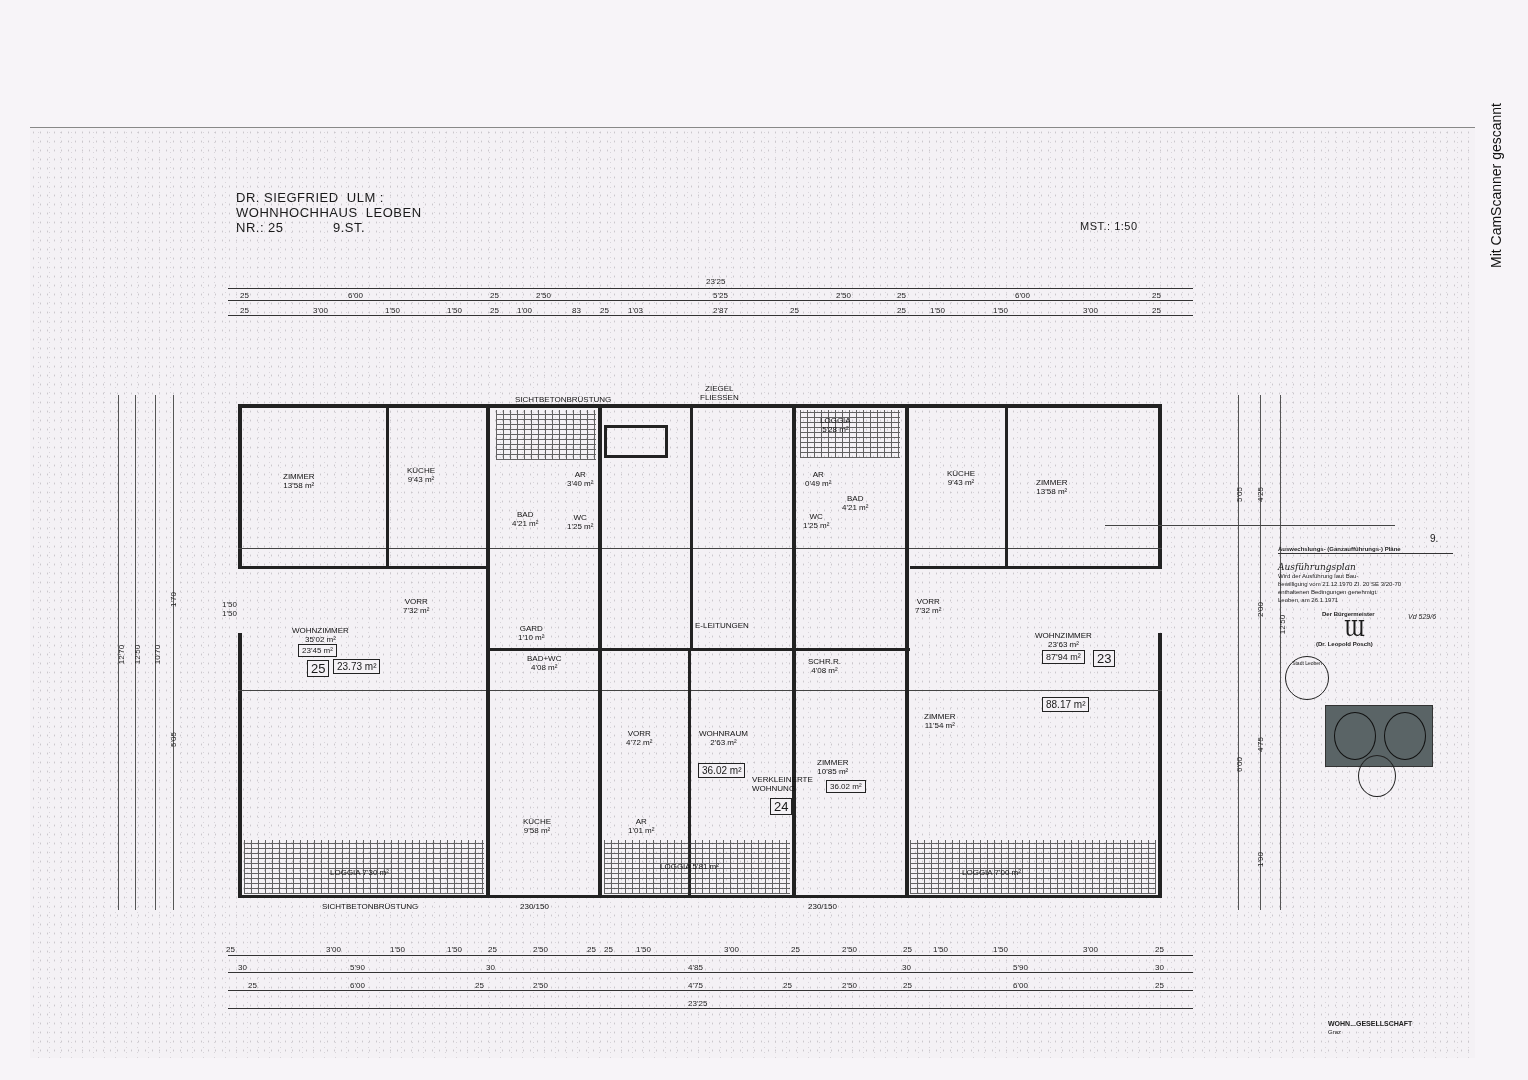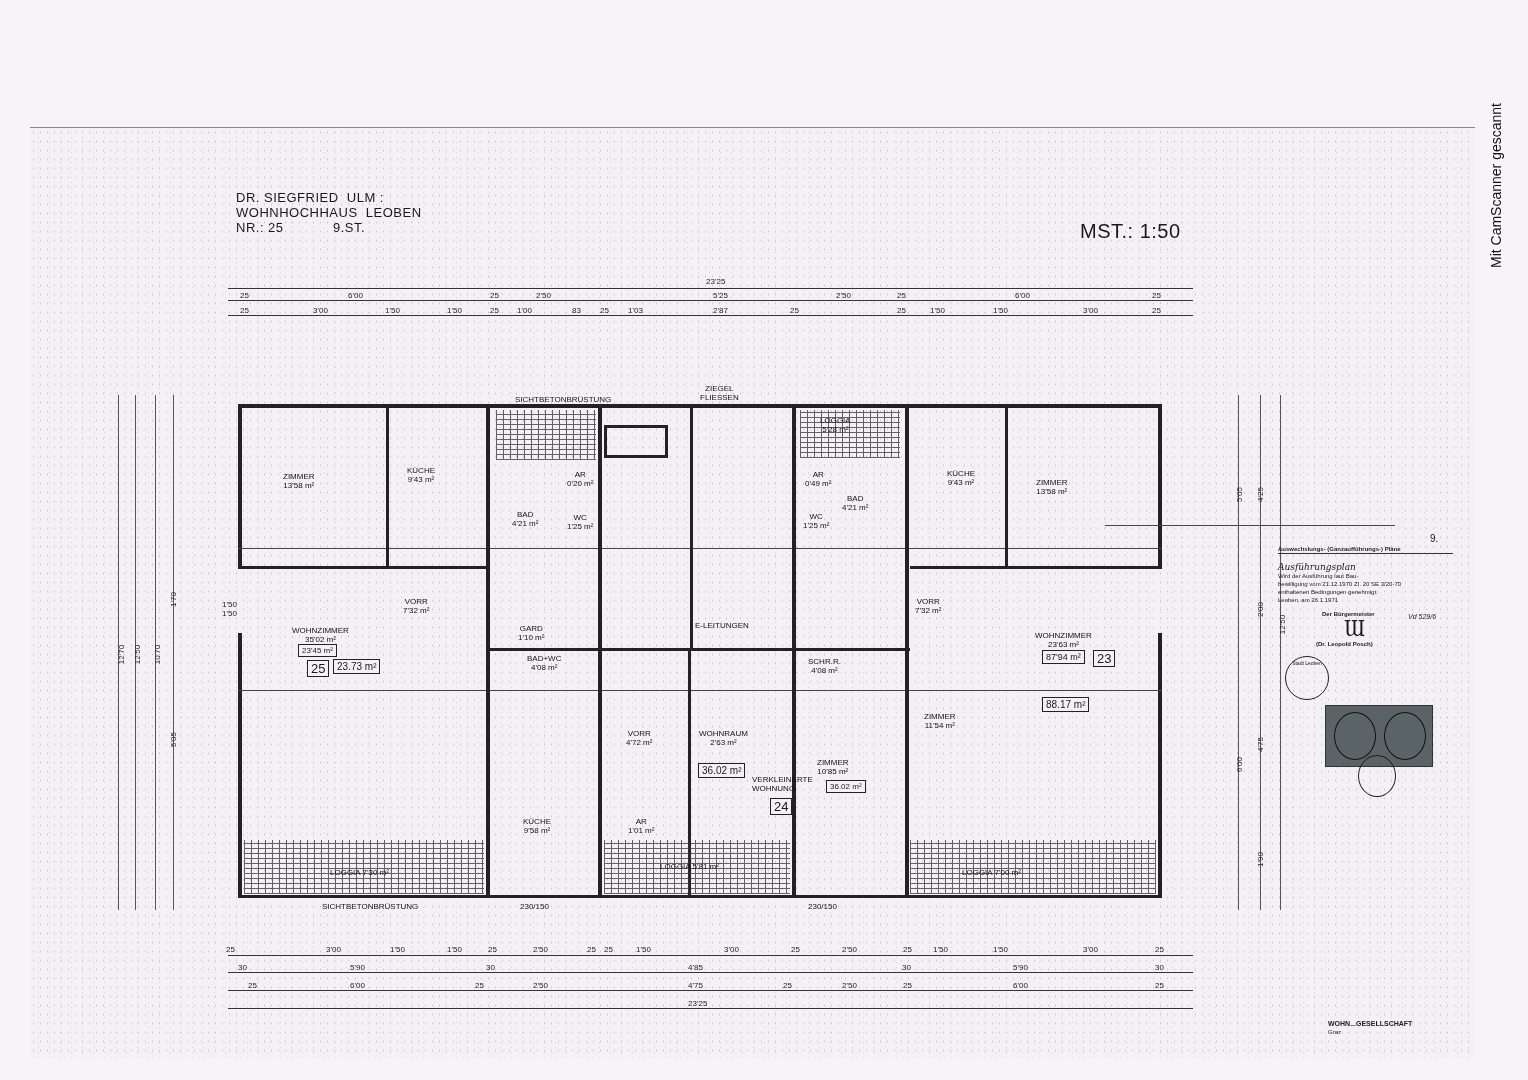--- a/index.html
+++ b/index.html
@@ -5,21 +5,21 @@
   html,body{margin:0;padding:0;}
   body{width:1528px;height:1080px;background:#f7f4f8;position:relative;overflow:hidden;font-family:"Liberation Sans",sans-serif;color:#1a1a1a;}
   .sheet{position:absolute;left:30px;top:127px;width:1445px;height:930px;background:#f4f1f5;border-top:1px solid #888;}
   .noise{position:absolute;inset:0;background-image:
      radial-gradient(#9a959c 0.6px,transparent 0.9px),
      radial-gradient(#b8b3ba 0.5px,transparent 0.8px);
      background-size:7px 9px,11px 5px;background-position:0 0,3px 2px;opacity:0.45;pointer-events:none;}
   .abs{position:absolute;}
   .title-block{left:236px;top:190px;font-size:13px;line-height:15px;letter-spacing:0.5px;}
   .title-block div{white-space:pre;}
-  .scale{left:1080px;top:220px;font-size:20px;letter-spacing:0.5px;}
+  .scale{left:1080px;top:220px;font-size:11px;letter-spacing:0.5px;}
   .dim{font-size:8px;color:#222;}
   .label{font-size:8px;text-align:center;line-height:9px;color:#111;}
   .area-box{border:1px solid #222;font-size:10px;padding:1px 3px;background:#f4f1f5;}
   .unit-num{border:1px solid #222;font-size:13px;padding:0 3px;background:#f4f1f5;}
   .wall{position:absolute;background:#222;}
   .hatch{position:absolute;background:
      repeating-linear-gradient(0deg,#333 0 1px,transparent 1px 5px),
      repeating-linear-gradient(90deg,#333 0 1px,transparent 1px 7px);opacity:0.75;}
   .dimline{position:absolute;height:1px;background:#333;}
   .vdimline{position:absolute;width:1px;background:#555;}
@@ -159,21 +159,21 @@
   <div class="abs label" style="left:403px;top:597px;">
       <div>VORR</div>
       <div>7'32 m²</div>
     </div>
   <div class="abs label" style="left:512px;top:510px;">
       <div>BAD</div>
       <div>4'21 m²</div>
     </div>
   <div class="abs label" style="left:567px;top:470px;">
       <div>AR</div>
-      <div>0'20 m²</div>
+      <div>3'40 m²</div>
     </div>
   <div class="abs label" style="left:567px;top:513px;">
       <div>WC</div>
       <div>1'25 m²</div>
     </div>
   <div class="abs label" style="left:330px;top:868px;"><span>LOGGIA</span> <span>7'30 m²</span></div>
 
   <div class="abs label" style="left:518px;top:624px;">
       <div>GARD</div>
       <div>1'10 m²</div>

